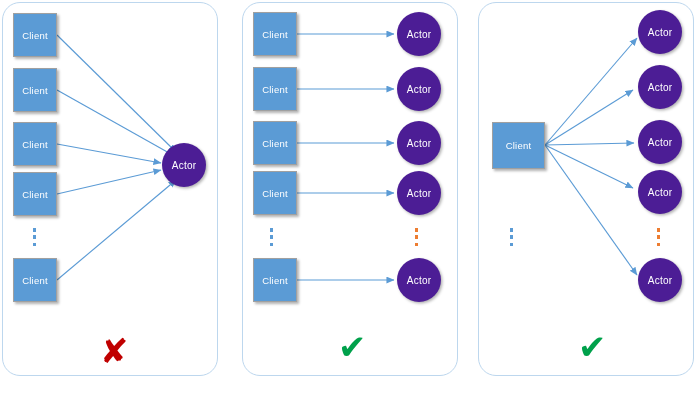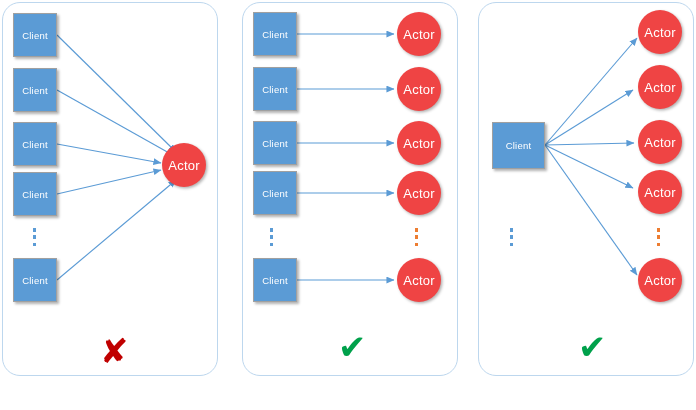--- a/index.html
+++ b/index.html
@@ -60,23 +60,23 @@
   }
   .client-box.wide {
     width: 53px;
     height: 47px;
   }
   .actor-circle {
     position: absolute;
     width: 44px;
     height: 44px;
     border-radius: 50%;
-    background: #ef4444;
+    background: #4c1d95;
     color: #ffffff;
-    font-size: 13px;
+    font-size: 10px;
     display: flex;
     align-items: center;
     justify-content: center;
     box-shadow: 1.5px 1.5px 3px rgba(0,0,0,0.30);
     letter-spacing: 0.2px;
   }
   .ellipsis {
     position: absolute;
     display: flex;
     flex-direction: column;

